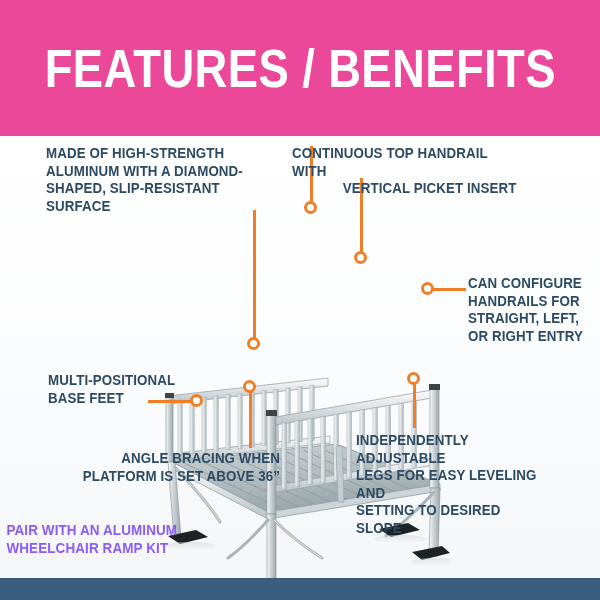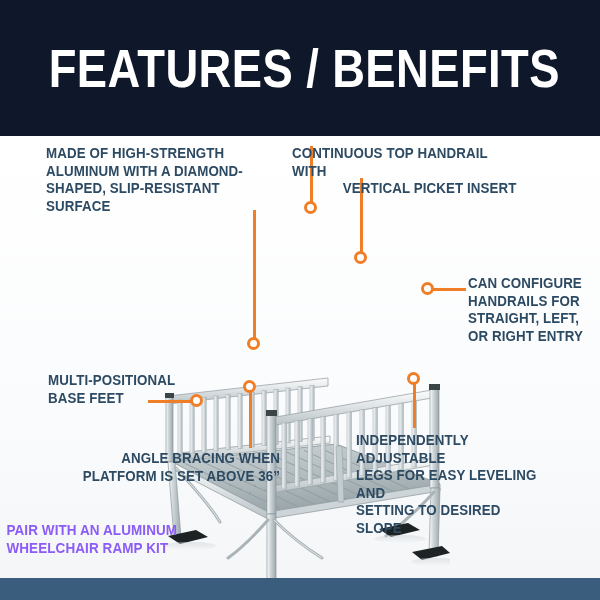--- a/index.html
+++ b/index.html
@@ -20,23 +20,24 @@
     background: #fdfdfd;
     overflow: hidden;
   }
 
   
   .header-band {
     position: absolute;
     left: 0; top: 0;
     width: 600px;
     height: 136px;
-    background: #0f172a;
+    background: #ec4899;
     display: flex;
     align-items: center;
+    justify-content: center;
   }
   .header-title {
     color: #ffffff;
     font-family: "Liberation Sans Narrow", "Liberation Sans", sans-serif;
     font-size: 54px;
     font-weight: bold;
     letter-spacing: 0.5px;
     transform: scaleX(0.84);
     transform-origin: center center;
     white-space: nowrap;

